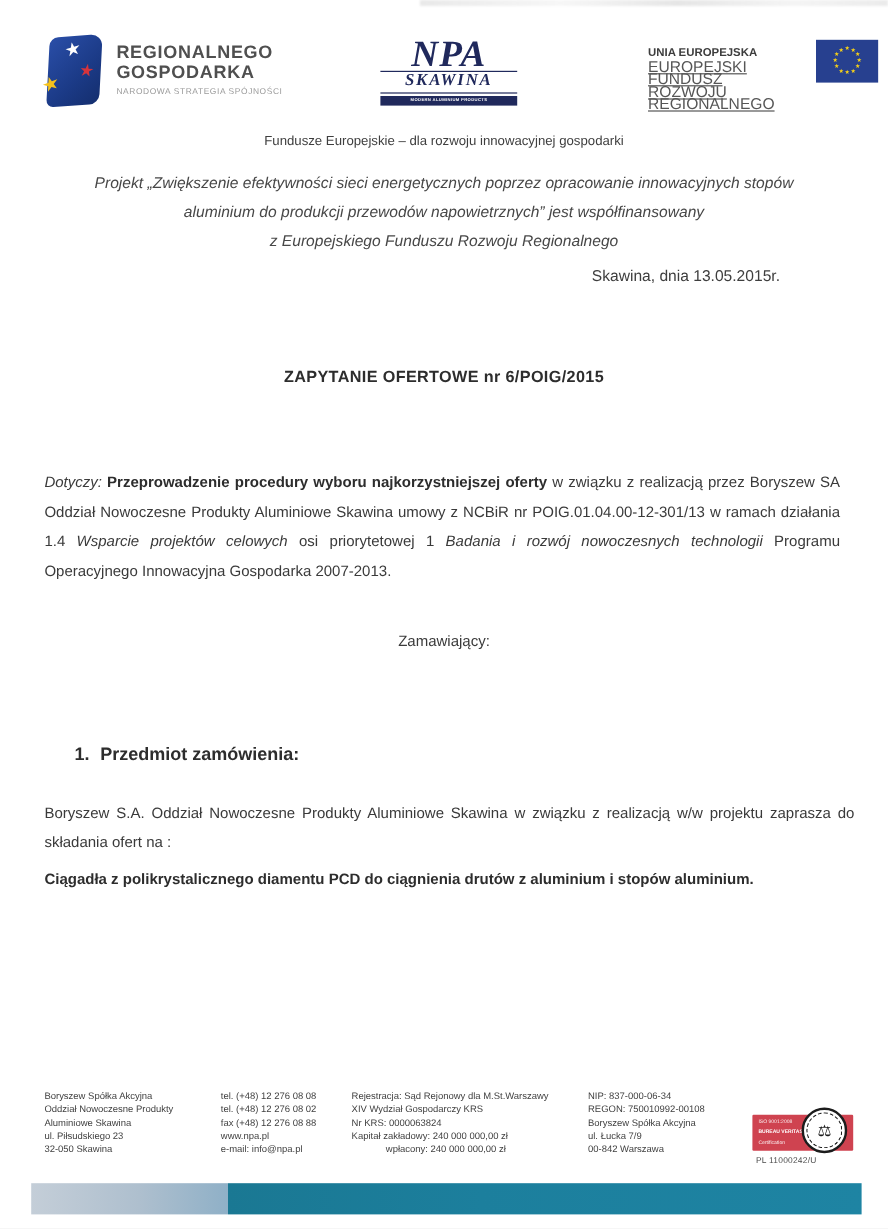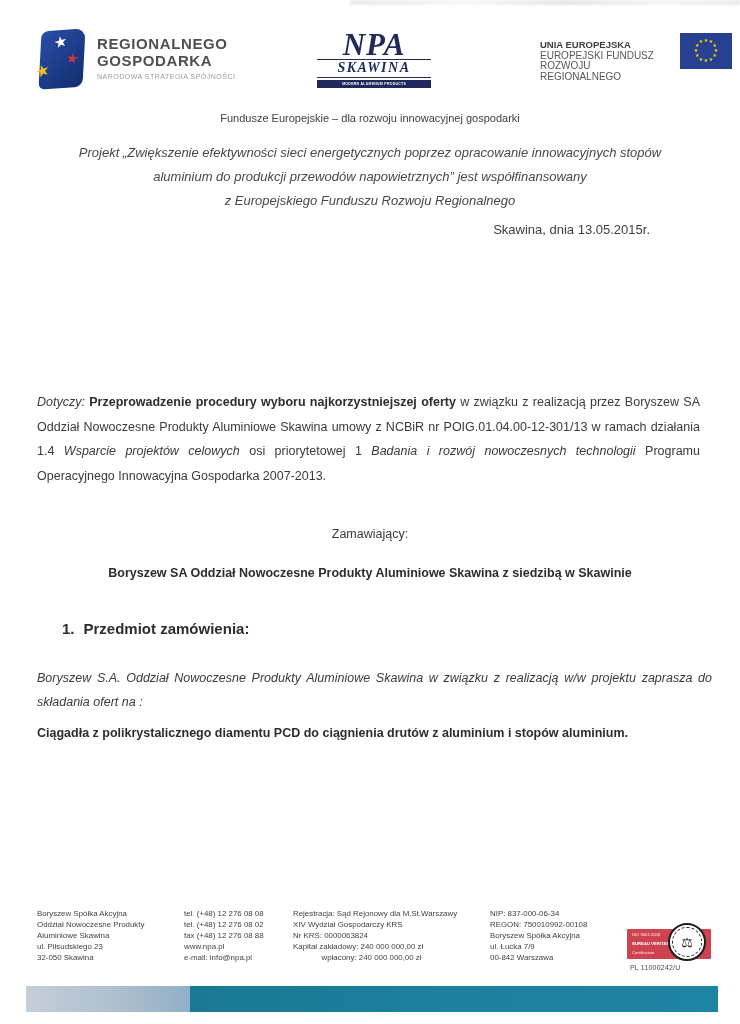--- a/index.html
+++ b/index.html
@@ -27,40 +27,40 @@
   .logo-npa{position:absolute;left:317px;top:30px;width:114px;text-align:center;
     font-family:"Liberation Serif", serif;color:#20295c;}
   .npa-acronym{font-size:31px;font-weight:700;font-style:italic;line-height:29px;letter-spacing:1px;}
   .npa-city{font-size:14px;font-weight:700;font-style:italic;letter-spacing:1.5px;
     border-top:1.5px solid #20295c;border-bottom:1.5px solid #20295c;padding:0 2px 1px 2px;line-height:16px;}
   .npa-bar{margin-top:2px;background:#20295c;color:#ffffff;height:8px;display:flex;align-items:center;justify-content:center;}
   .npa-tagline{font-size:6px;transform:scale(.58);white-space:nowrap;letter-spacing:.5px;font-family:"Liberation Sans",sans-serif;font-weight:700;}
   .logo-eu{position:absolute;left:540px;top:33px;width:192px;height:40px;}
   .eu-text{position:absolute;right:58px;top:7px;line-height:10.5px;}
   .eu-l1{font-size:9.5px;font-weight:700;color:#3d3d3d;}
-  .eu-l2{font-size:10px;color:#565656;}
+  .eu-l2{font-size:13px;color:#565656;text-decoration:underline;}
   .eu-flag{position:absolute;right:0;top:0;}
   
   .program-line{position:absolute;left:0;right:0;top:112px;text-align:center;
     font-size:11px;color:#3e3e3e;}
   .project-par{position:absolute;left:40px;right:40px;top:141px;text-align:center;
     font-size:13px;font-style:italic;color:#474747;line-height:24px;white-space:pre-line;}
   .date-line{position:absolute;left:0;right:90px;top:222px;text-align:right;font-size:13px;color:#3e3e3e;}
   .doc-title{position:absolute;left:0;right:0;top:306px;text-align:center;
     font-size:13.5px;font-weight:700;color:#2d2d2d;letter-spacing:.3px;}
   
   .par{font-size:12.5px;line-height:24.5px;color:#3a3a3a;text-align:justify;}
   .dotyczy{position:absolute;left:37px;right:40px;top:390px;}
   .dotyczy .it{font-style:italic;}
   .dotyczy .bd{font-weight:700;color:#2d2d2d;}
   .zamawiajacy{position:absolute;left:0;right:0;top:507px;text-align:center;font-size:12.5px;color:#3a3a3a;margin-top:20px;}
   .company-line{position:absolute;left:0;right:0;top:566px;text-align:center;
     font-size:12.5px;font-weight:700;color:#2d2d2d;}
   .sec-heading{position:absolute;left:62px;top:620px;font-size:15px;font-weight:700;color:#2d2d2d;display:flex;gap:9px;}
-  .sec-par{position:absolute;left:37px;right:28px;top:666px;line-height:24px;font-style:italic;}
+  .sec-par{position:absolute;left:37px;right:28px;top:666px;line-height:24px;}
   .subject-line{position:absolute;left:37px;right:35px;top:726px;
     font-size:12.5px;font-weight:700;color:#2d2d2d;}
   
   .footer{position:absolute;left:0;top:908px;width:740px;font-size:7.9px;line-height:11px;color:#3f3f3f;}
   .fcol{position:absolute;white-space:pre-line;}
   .fcol1{left:37px;width:145px;}
   .fcol2{left:184px;width:108px;}
   .fcol3{left:293px;width:190px;white-space:pre-wrap;}
   .fcol4{left:490px;width:130px;}
   .badge{position:absolute;left:627px;top:21px;width:84px;height:30px;background:#cf4350;
@@ -130,33 +130,33 @@
         <text x="21" y="10.3">★</text>
       </g>
     </svg>
   </div>
 
   <div class="program-line">Fundusze Europejskie – dla rozwoju innowacyjnej gospodarki</div>
   <div class="project-par">Projekt „Zwiększenie efektywności sieci energetycznych poprzez opracowanie innowacyjnych stopów
 aluminium do produkcji przewodów napowietrznych” jest współfinansowany
 z Europejskiego Funduszu Rozwoju Regionalnego</div>
   <div class="date-line">Skawina, dnia 13.05.2015r.</div>
+  <div class="doc-title">ZAPYTANIE OFERTOWE nr 6/POIG/2015</div>
 
   <div class="par dotyczy">
     <span class="it">Dotyczy:</span>
     <span class="bd">Przeprowadzenie procedury wyboru najkorzystniejszej oferty</span>
     <span>w związku z realizacją przez Boryszew SA Oddział Nowoczesne Produkty Aluminiowe Skawina umowy z NCBiR nr POIG.01.04.00-12-301/13 w ramach działania 1.4</span>
     <span class="it">Wsparcie projektów celowych</span>
     <span>osi priorytetowej 1</span>
     <span class="it">Badania i rozwój nowoczesnych technologii</span>
     <span>Programu Operacyjnego Innowacyjna Gospodarka 2007-2013.</span>
   </div>
 
   <div class="zamawiajacy">Zamawiający:</div>
-  <div class="company-line">Boryszew SA Oddział Nowoczesne Produkty Aluminiowe Skawina z siedzibą w Skawinie</div>
 
   <div class="sec-heading">
     <span>1.</span>
     <span>Przedmiot zamówienia:</span>
   </div>
   <div class="par sec-par">Boryszew S.A. Oddział Nowoczesne Produkty Aluminiowe Skawina w związku z realizacją w/w projektu zaprasza do składania ofert na :</div>
   <div class="subject-line">Ciągadła z polikrystalicznego diamentu PCD do ciągnienia drutów z aluminium i stopów aluminium.</div>
 
   <div class="footer">
     <div class="fcol fcol1">Boryszew Spółka Akcyjna

